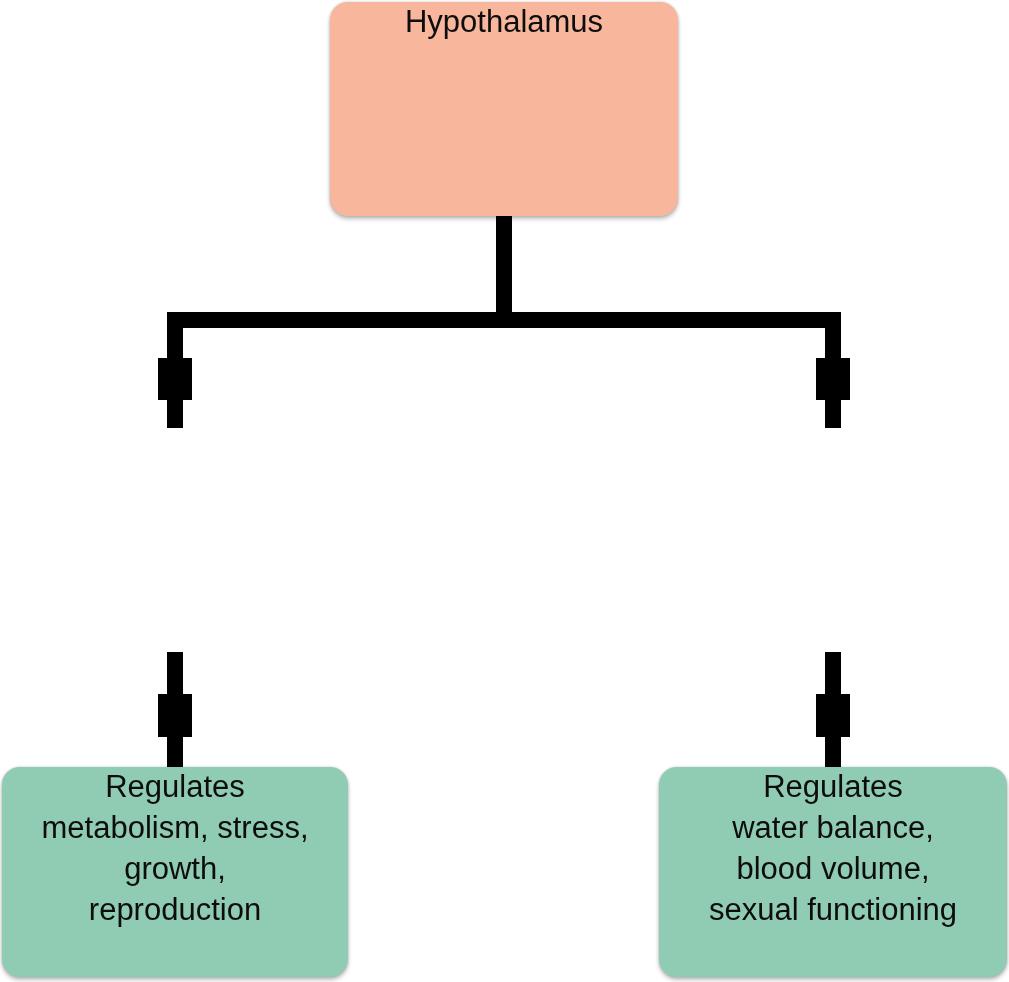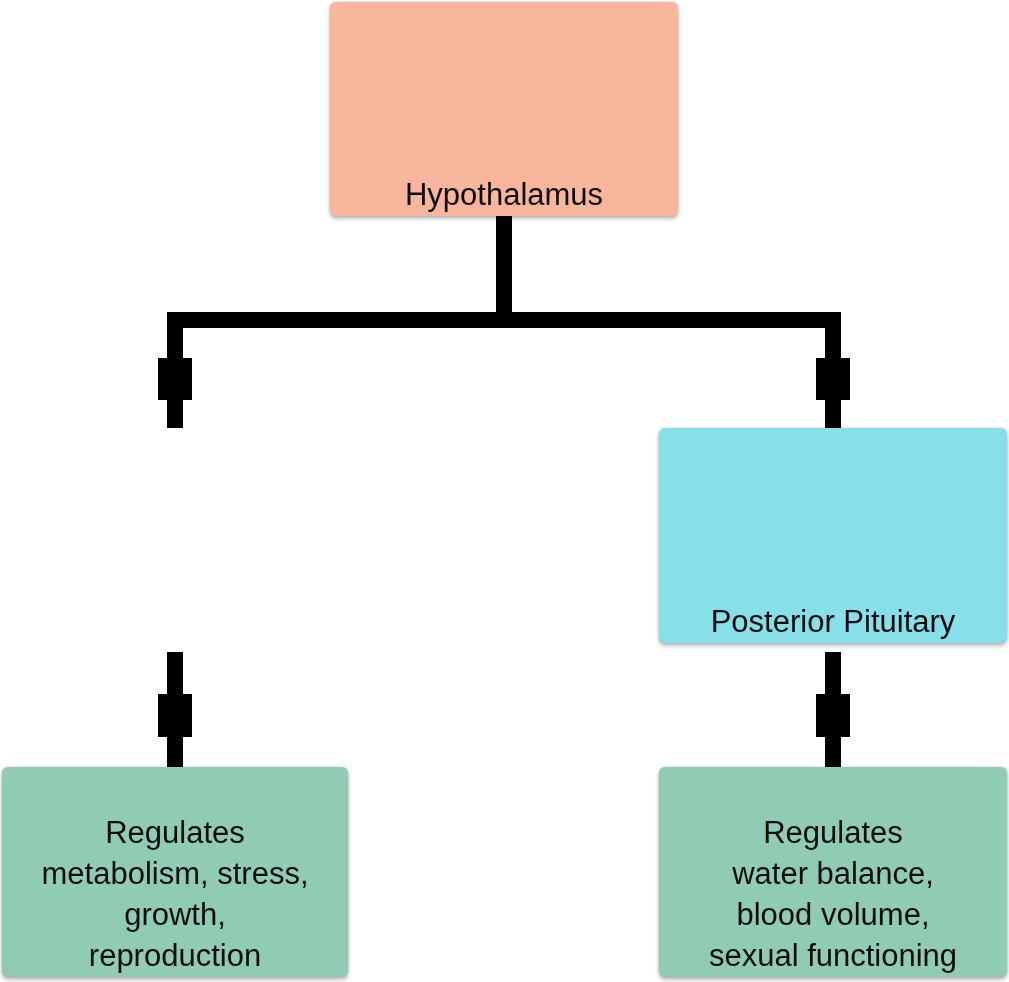--- a/index.html
+++ b/index.html
@@ -19,23 +19,23 @@
     position: absolute;
     left: 0;
     top: 0;
     width: 1009px;
     height: 982px;
     z-index: 1;
   }
   .node {
     position: absolute;
     z-index: 2;
-    border-radius: 6px;
+    border-radius: 18px;
     display: flex;
-    align-items: flex-end;
+    align-items: flex-start;
     justify-content: center;
     text-align: center;
     box-shadow: 0 3px 4px rgba(0,0,0,0.25), 0 0 3px rgba(0,0,0,0.18);
     color: #0d0d0d;
   }
   .node .label {
     white-space: pre-line;
     font-size: 31px;
     line-height: 1.32;
     color: #0d0d0d;
@@ -64,23 +64,20 @@
     <polygon points="167,652 183,652 183,694 192,694 192,737 183,737 183,767 167,767 167,737 158,737 158,694 167,694" fill="#000000"></polygon>
 
     <polygon points="825,652 841,652 841,694 850,694 850,737 841,737 841,767 825,767 825,737 816,737 816,694 825,694" fill="#000000"></polygon>
   </svg>
 
   <div class="node node-hypothalamus" style="background-color: rgb(248, 182, 156);">
     <span class="label">Hypothalamus</span>
   </div>
 
 
-  <div class="node node-posterior" style="background-color: rgb(135, 223, 234);">
-    <span class="label">Posterior Pituitary</span>
-  </div>
 
   <div class="node node-anterior-fn" style="background-color: rgb(144, 204, 180);">
     <span class="label">Regulates
 metabolism, stress,
 growth,
 reproduction</span>
   </div>
 
   <div class="node node-posterior-fn" style="background-color: rgb(144, 204, 180);">
     <span class="label">Regulates

